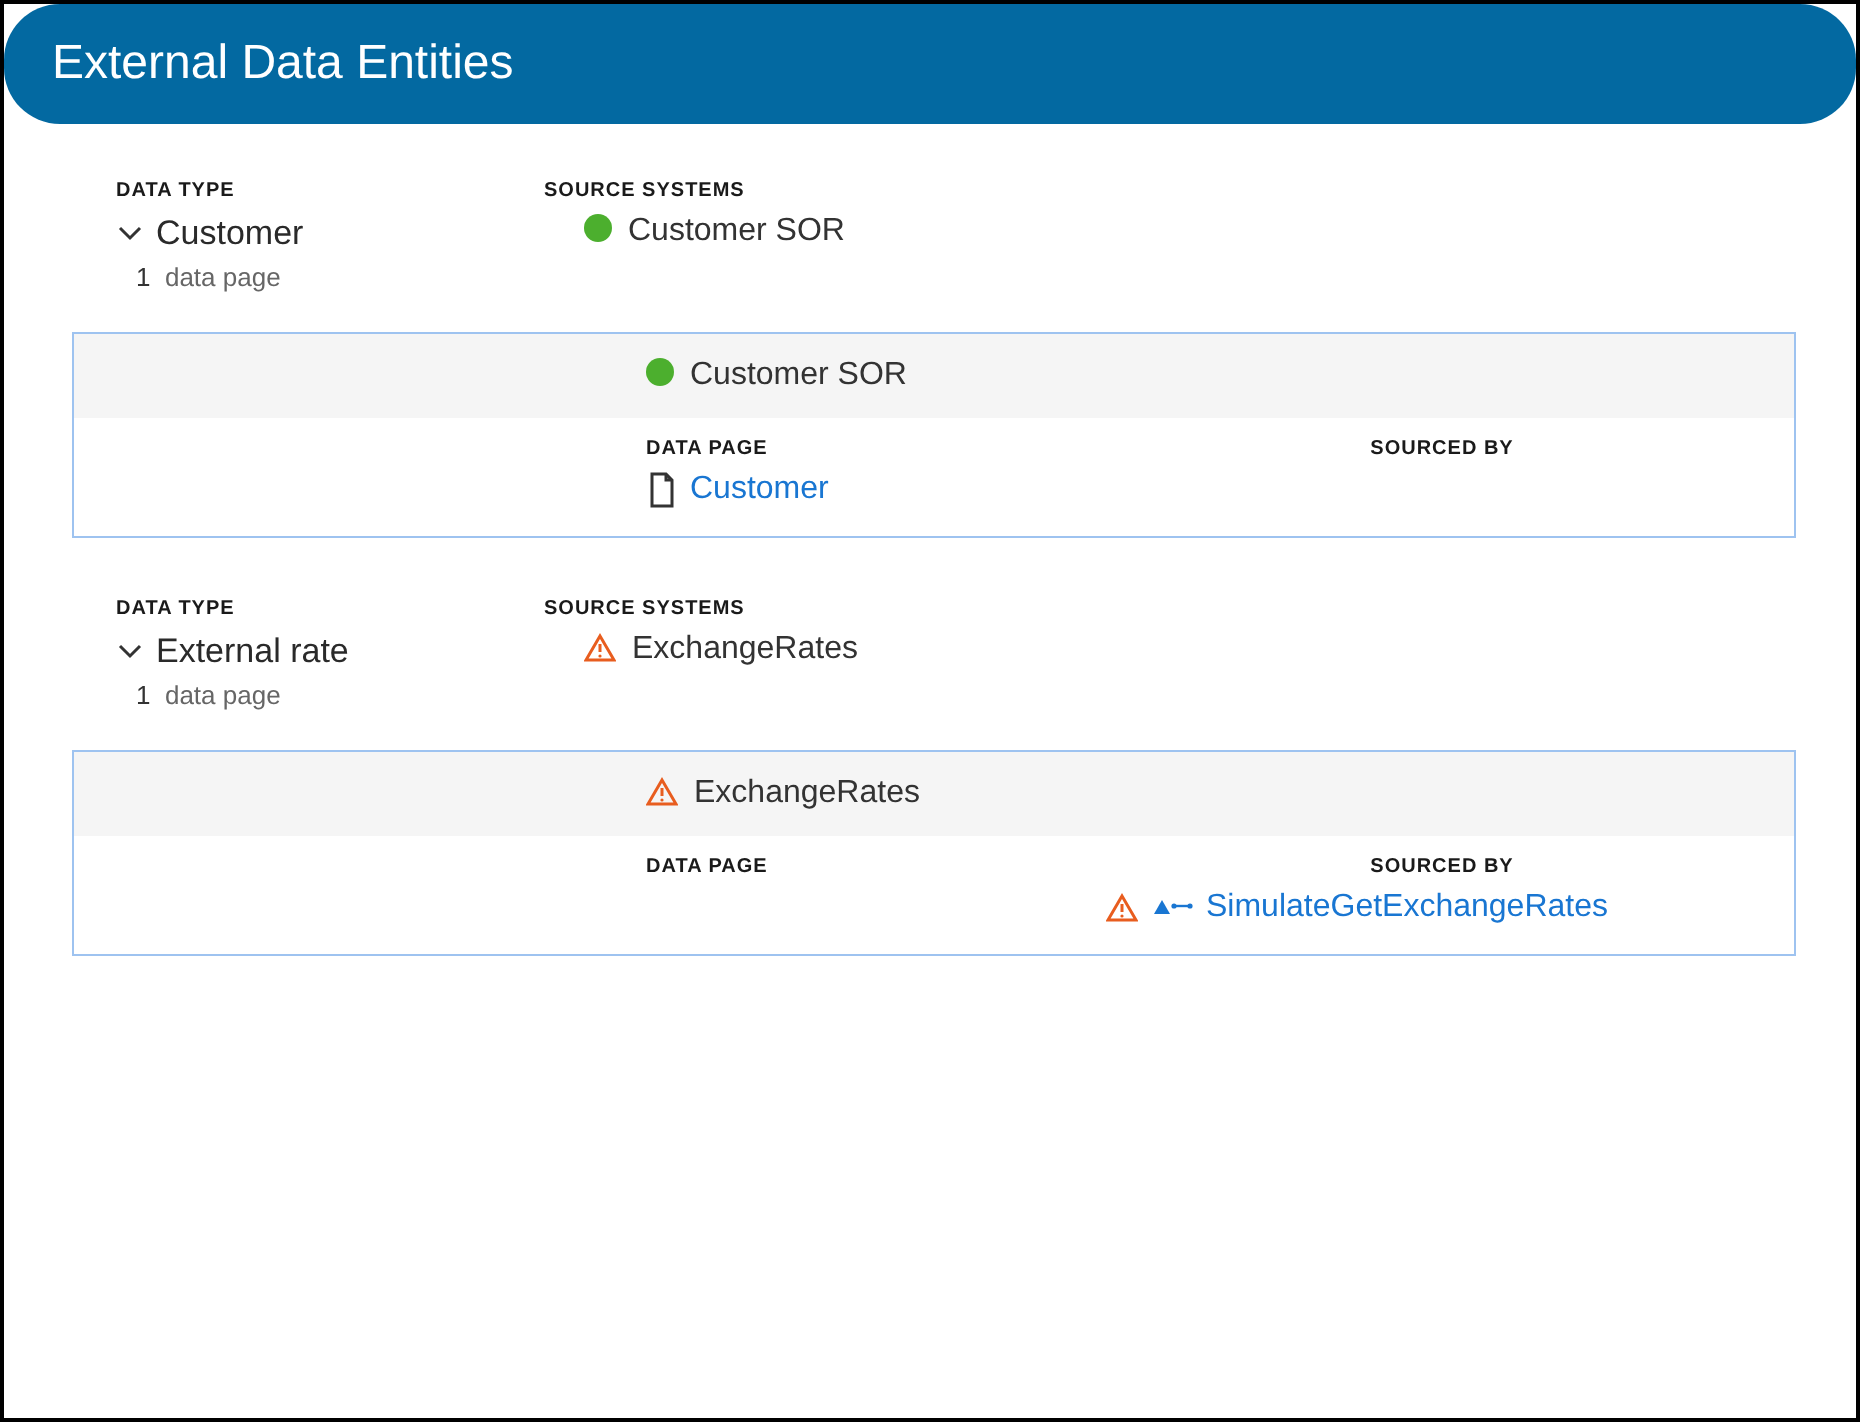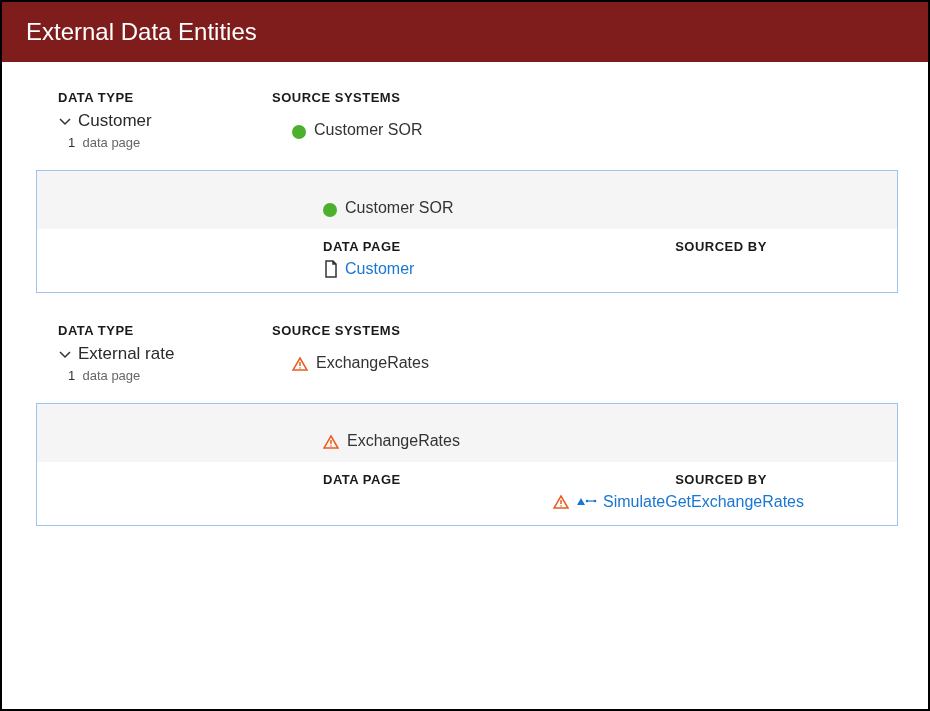--- a/index.html
+++ b/index.html
@@ -15,45 +15,46 @@
       overflow: hidden;
     }
     .app-container {
       background: #fff;
       width: 926px;
       height: 707px;
       margin: 2px;
       position: relative;
     }
     .header-bar {
-      background: #7f1d1d;
+      background: #0369a1;
       color: #fff;
       padding: 16px 24px;
       font-size: 24px;
       font-weight: 300;
+      border-radius: 28px;
     }
     .content-area {
       padding: 28px 0 0 0;
     }
     .entity-block {
       margin-bottom: 20px;
     }
     .entity-header-row {
       display: flex;
       padding: 0 8px;
     }
     .col-datatype {
       width: 262px;
       padding-left: 48px;
     }
     .col-source {
       width: 260px;
     }
     .label-heading {
-      font-size: 13px;
+      font-size: 10px;
       font-weight: 700;
       color: #1a1a1a;
       letter-spacing: 0.5px;
       margin-bottom: 6px;
     }
     .datatype-row {
       display: flex;
       align-items: center;
       margin-bottom: 4px;
     }
@@ -77,25 +78,25 @@
     .datatype-sub {
       font-size: 13px;
       color: #666;
       margin-left: 10px;
     }
     .datatype-sub .count {
       color: #333;
     }
     .source-item {
       display: flex;
-      align-items: flex-end;
+      align-items: flex-start;
       gap: 8px;
       font-size: 16px;
       color: #333;
-      margin-top: 16px;
+      margin-top: 0;
     }
     .source-indent {
       padding-left: 20px;
     }
     .status-dot {
       display: inline-block;
       width: 14px;
       height: 14px;
       border-radius: 50%;
       background: #4CAF2E;

